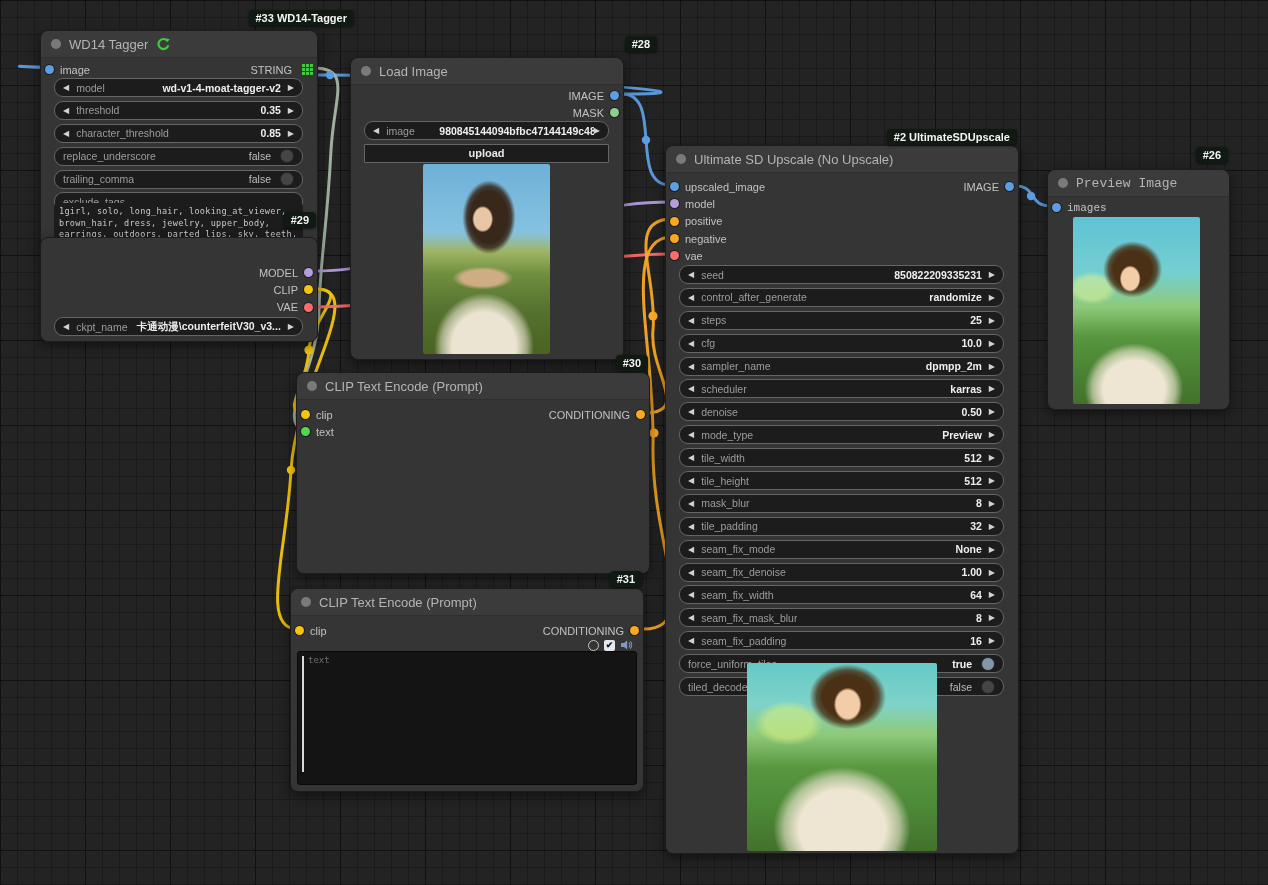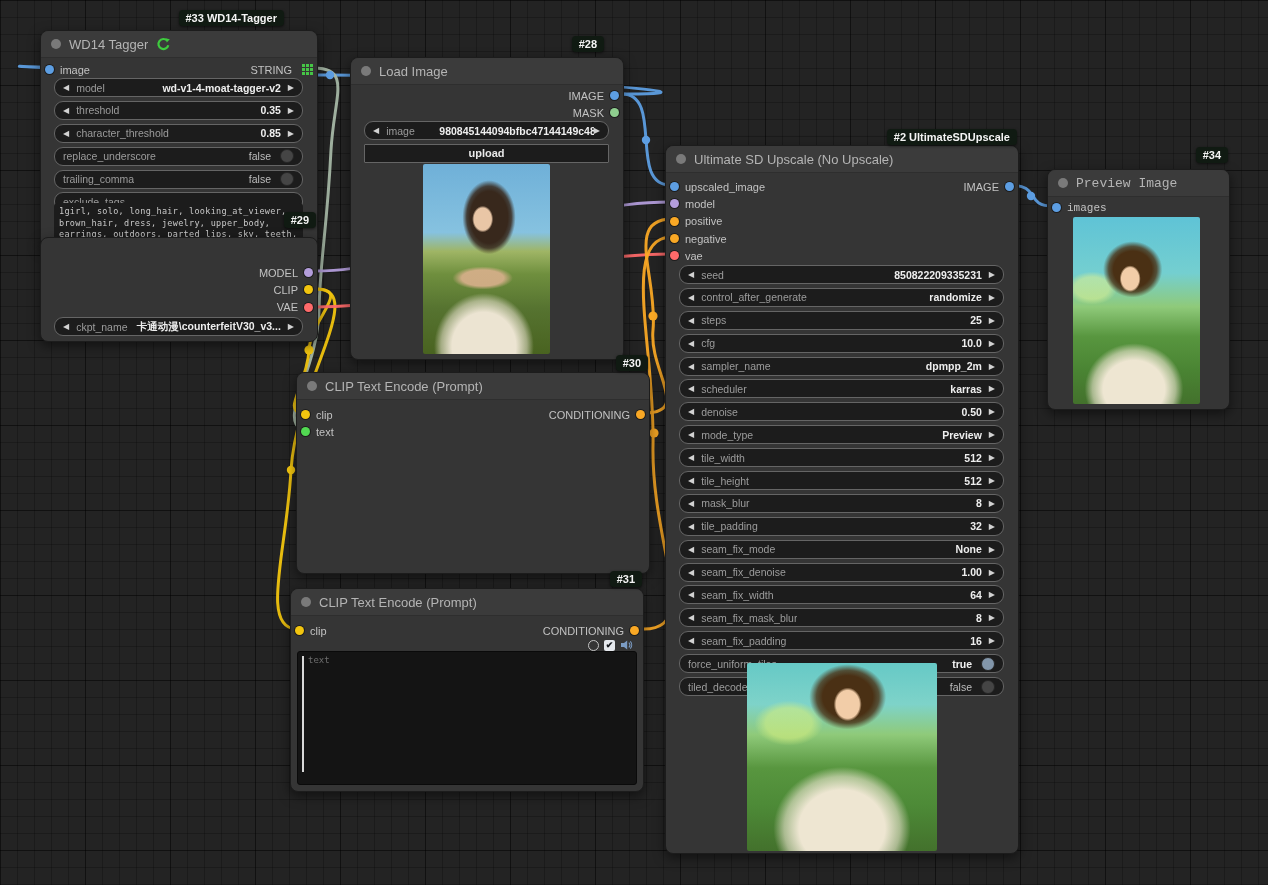--- a/index.html
+++ b/index.html
@@ -512,21 +512,21 @@
     <div class="ports in" style="top:29px;">
 
         <div class="port">
           <span class="pdot" style="background-color: rgb(93, 158, 226);"></span>
           <span>images</span>
         </div>
       </div>
     <div class="img anime-preview" style="left:25px;top:47px;width:127px;height:187px;"></div>
   </div>
 
-  <div class="badge" style="right:984px;top:10px;">#33 WD14-Tagger</div>
-  <div class="badge" style="right:664px;top:36px;">#28</div>
+  <div class="badge" style="right:914px;top:10px;">#33 WD14-Tagger</div>
+  <div class="badge" style="right:611px;top:36px;">#28</div>
   <div class="badge" style="right:952px;top:212px;">#29</div>
   <div class="badge" style="right:620px;top:355px;text-align:right;">#30</div>
   <div class="badge" style="right:626px;top:571px;">#31</div>
   <div class="badge" style="right:251px;top:129px;">#2 UltimateSDUpscale</div>
-  <div class="badge" style="right:40px;top:147px;">#34</div>
+  <div class="badge" style="right:40px;top:147px;">#26</div>
 
 </div>
 
 </body></html>

